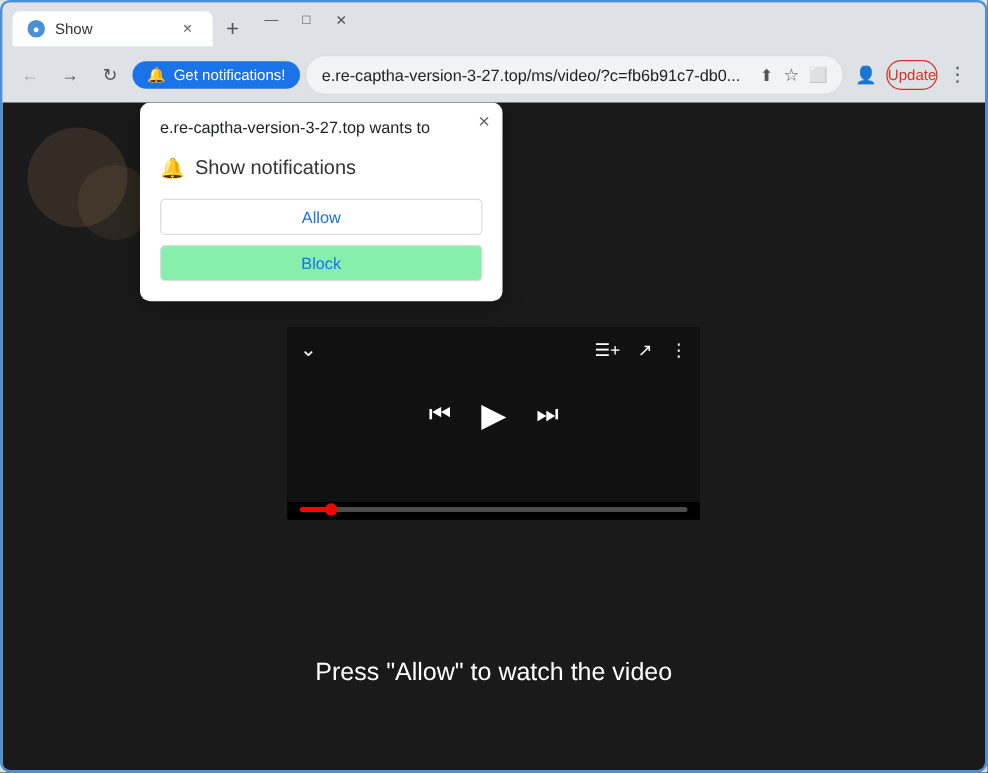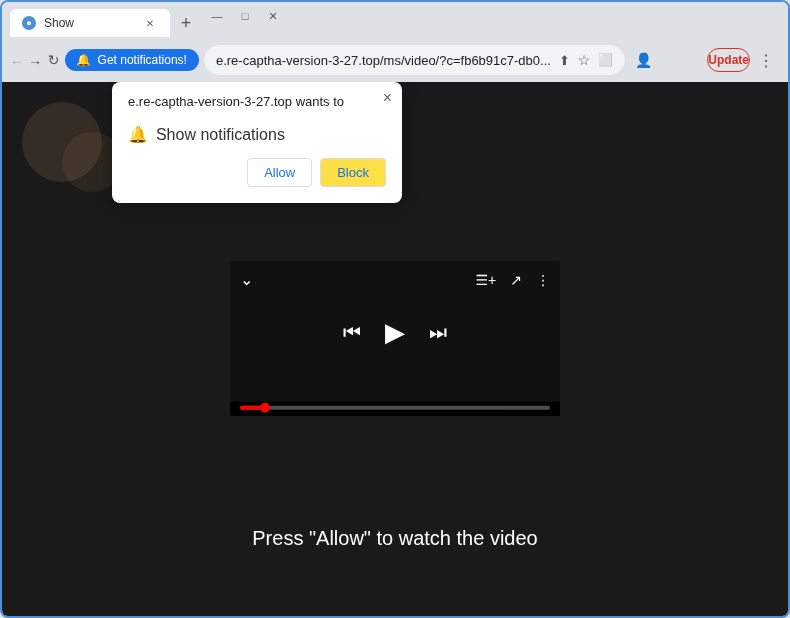--- a/index.html
+++ b/index.html
@@ -186,22 +186,21 @@
       cursor: pointer;
     }
     .update-btn {
       background: transparent;
       border: 1px solid #d93025;
       color: #d93025;
       border-radius: 14px;
       padding: 4px 0;
       font-size: 12px;
       cursor: pointer;
-      font-weight: 700;
-      margin-left: 47px;
+      font-weight: 400;
     }
     .more-btn {
       width: 28px;
       height: 28px;
       border-radius: 50%;
       border: none;
       background: transparent;
       display: flex;
       align-items: center;
       justify-content: center;
@@ -405,36 +404,37 @@
       color: #555;
     }
     .popup-notification-text {
       font-size: 16px;
       color: #333;
     }
     .popup-buttons {
       display: flex;
       gap: 8px;
       justify-content: flex-end;
+      flex-direction: column;
     }
     .popup-btn-allow {
       padding: 6px 16px;
       border: 1px solid #dadce0;
       border-radius: 4px;
       background: white;
       color: #1a73e8;
       font-size: 13px;
       cursor: pointer;
       font-weight: 500;
     }
     .popup-btn-block {
       padding: 6px 16px;
       border: 1px solid #dadce0;
       border-radius: 4px;
-      background: #fde047;
+      background: #86efac;
       color: #1a73e8;
       font-size: 13px;
       cursor: pointer;
       font-weight: 500;
     }
   </style>
 </head>
 <body>
 
 <div class="titlebar">

